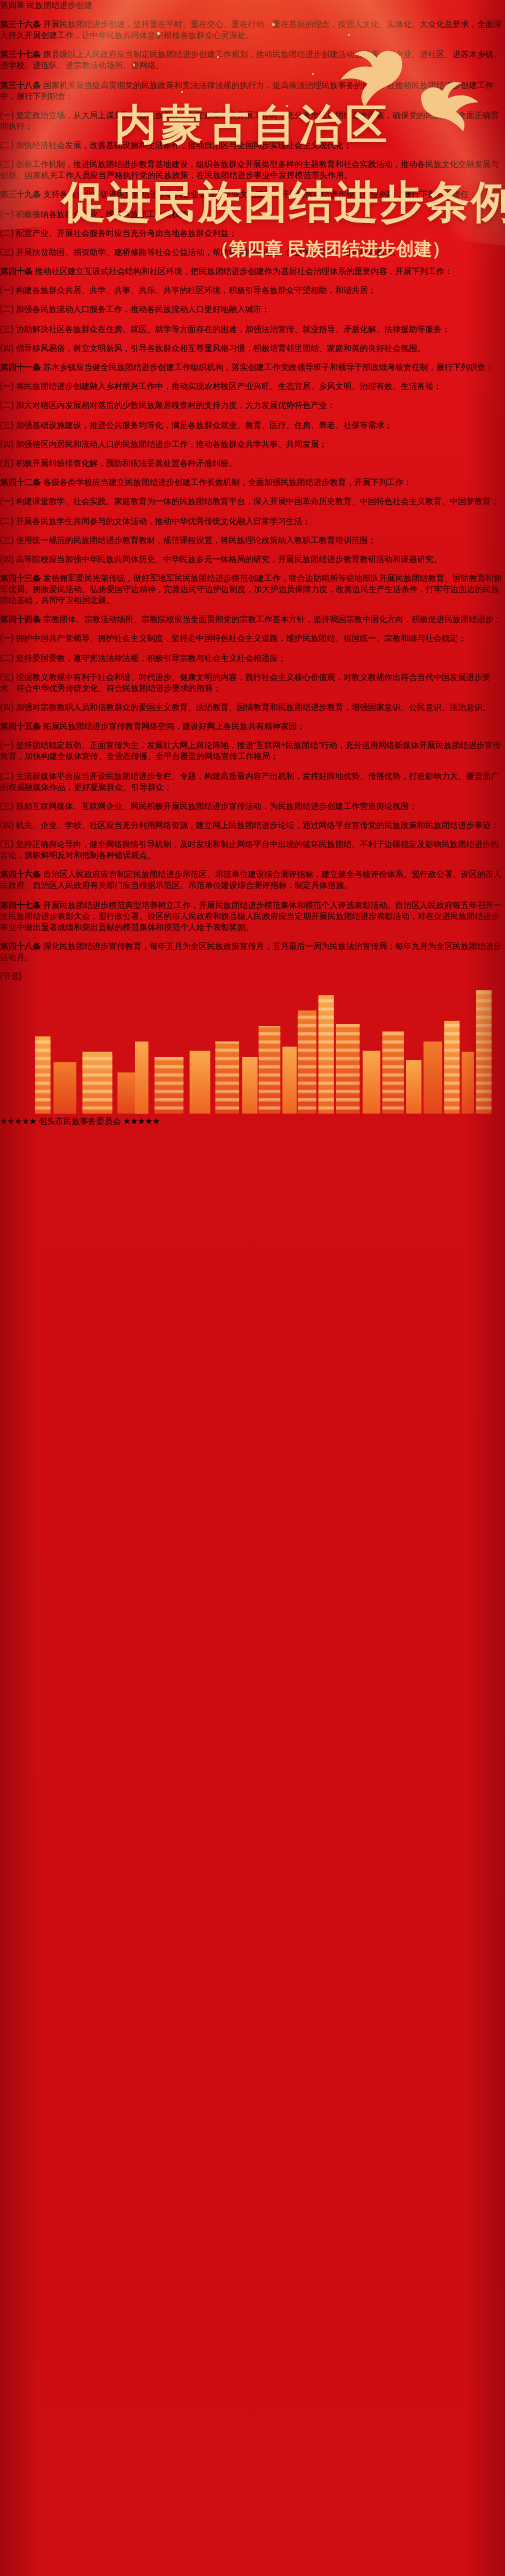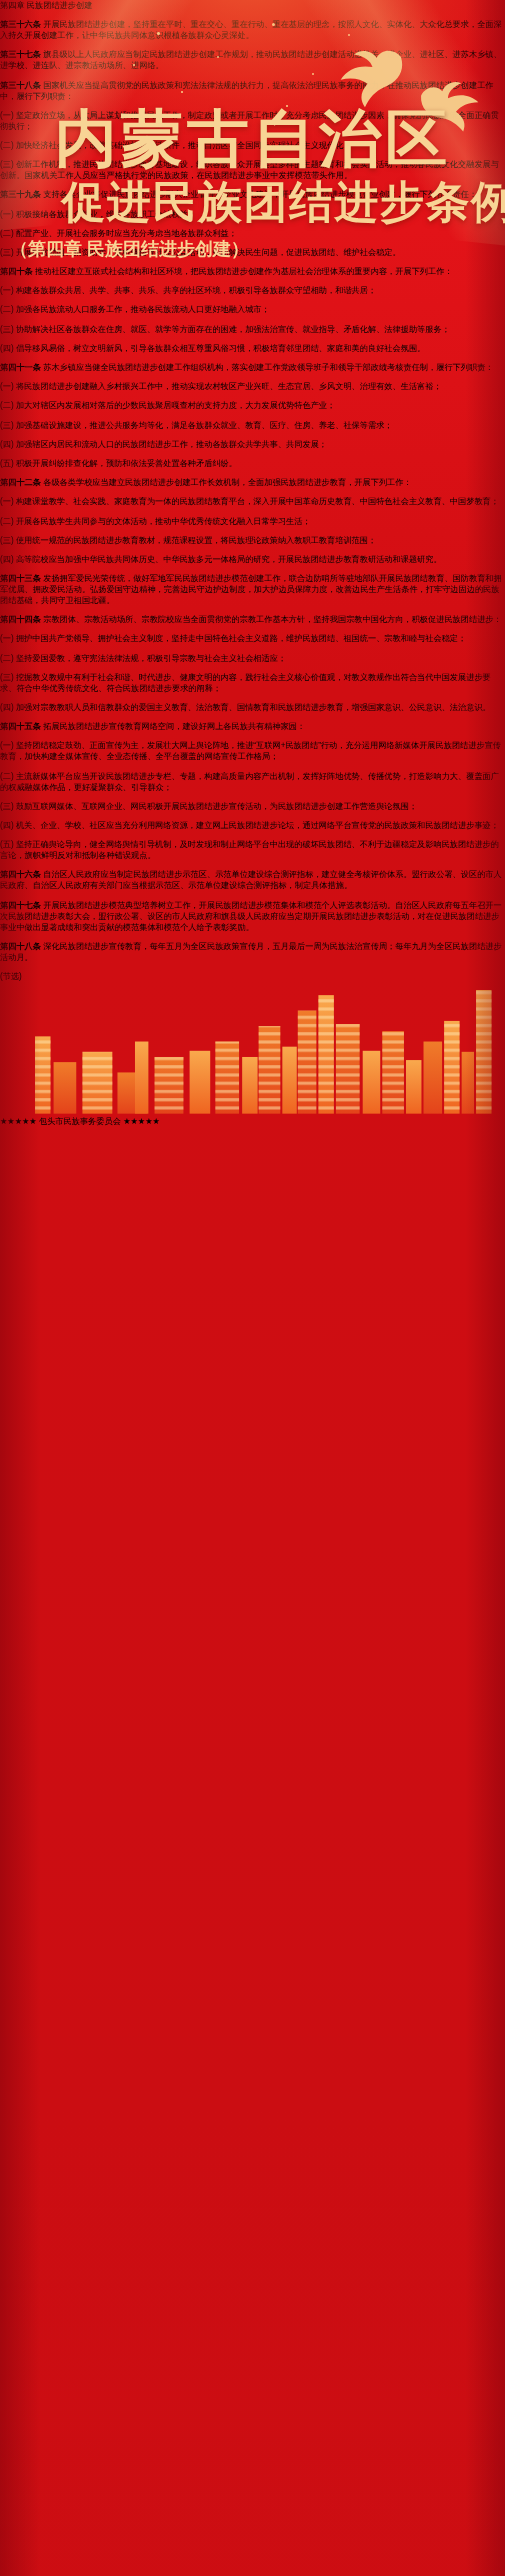--- a/index.html
+++ b/index.html
@@ -11,27 +11,27 @@
   .side-shade{position:absolute;inset:0;
     background:linear-gradient(90deg,rgba(125,0,10,.5) 0%,rgba(125,0,10,0) 8%,rgba(125,0,10,0) 92%,rgba(125,0,10,.5) 100%);}
   .streak{position:absolute;width:489px;height:268px;pointer-events:none;}
   .streak.tl{left:-170px;top:-46px;transform:rotate(-6deg);
     background:linear-gradient(128deg,rgba(255,255,255,0) 40%,rgba(255,215,140,.30) 50%,rgba(255,255,255,0) 60%);}
   .streak.tr{right:-170px;top:-31px;transform:rotate(6deg);
     background:linear-gradient(-128deg,rgba(255,255,255,0) 40%,rgba(255,215,140,.26) 50%,rgba(255,255,255,0) 60%);}
   .sparkle{position:absolute;border-radius:50%;background:#ffd98f;filter:blur(0.3px);opacity:.85;}
   .dove{position:absolute;fill:#f6cd8b;opacity:.97;}
   .title1{position:absolute;left:0;top:97px;width:506px;text-align:center;
-    font-family:"Liberation Serif","DejaVu Serif",serif;font-weight:bold;font-size:62px;letter-spacing:4.1px;
+    font-family:"Liberation Serif","DejaVu Serif",serif;font-weight:bold;font-size:42px;letter-spacing:4.1px;
     color:#f8d495;text-shadow:0 2.1px 5.2px rgba(120,20,0,.55);}
   .title2{position:absolute;left:0;top:173px;width:506px;text-align:center;
     font-family:"Liberation Serif","DejaVu Serif",serif;font-weight:bold;font-size:44px;letter-spacing:1.5px;
     color:#f8d495;text-shadow:0 2.1px 5.2px rgba(120,20,0,.55);margin-left:36px;}
-  .subtitle{position:absolute;left:0;top:237px;width:450px;text-align:left;
-    font-size:18px;font-weight:bold;color:#f8d495;padding-left:10px;}
+  .subtitle{position:absolute;left:0;top:237px;width:450px;text-align:right;
+    font-size:18px;font-weight:bold;color:#f8d495;}
   .badge{position:absolute;left:43px;top:262px;width:419px;height:36px;border-radius:18.5px;
     background:linear-gradient(180deg,#fcedc5 0%,#f8d astonishing;}
   .badge{background:linear-gradient(180deg,#fcedc5 0%,#f6cd80 60%,#f1b75f 100%);
     box-shadow:0 3.1px 7.2px rgba(110,0,0,.35);}
   .badge span{display:block;width:100%;text-align:center;line-height:36px;
     font-size:15.5px;font-weight:bold;color:#dd1117;}
   .outer-card{position:absolute;left:39px;top:324px;width:435px;height:3341px;border-radius:21.6px;
     background:linear-gradient(180deg,#fbe9bf 0%,#f7d693 6%,#f5ca7c 50%,#f4c471 100%);
     box-shadow:0 7.2px 15.5px rgba(100,0,0,.4);}
   .white-behind{position:absolute;left:63px;top:361px;width:387px;height:3265px;border-radius:19.6px;background:#fffdf8;}

